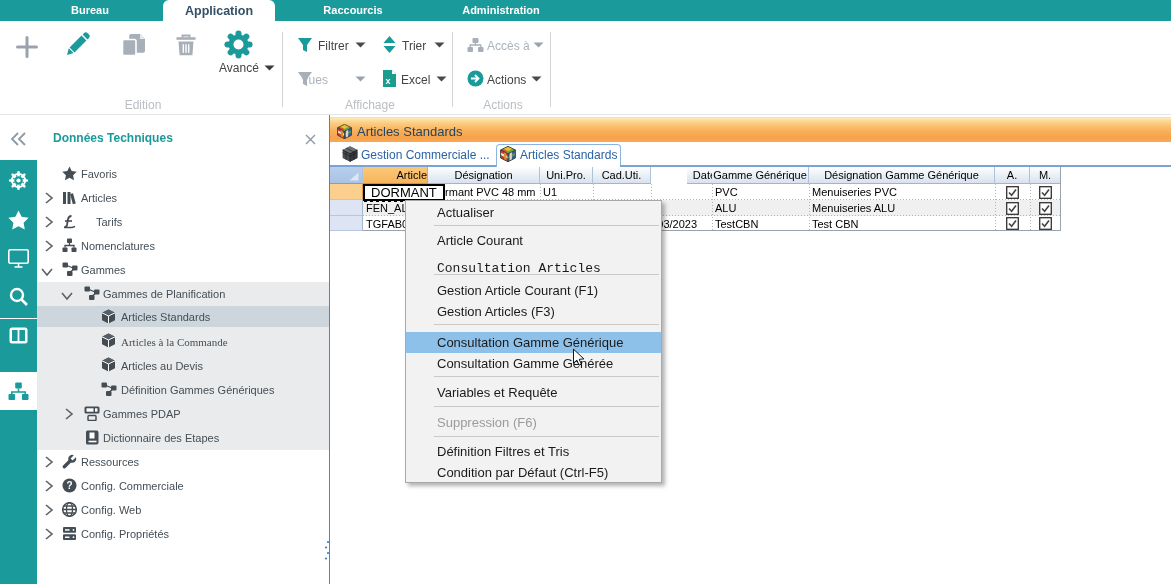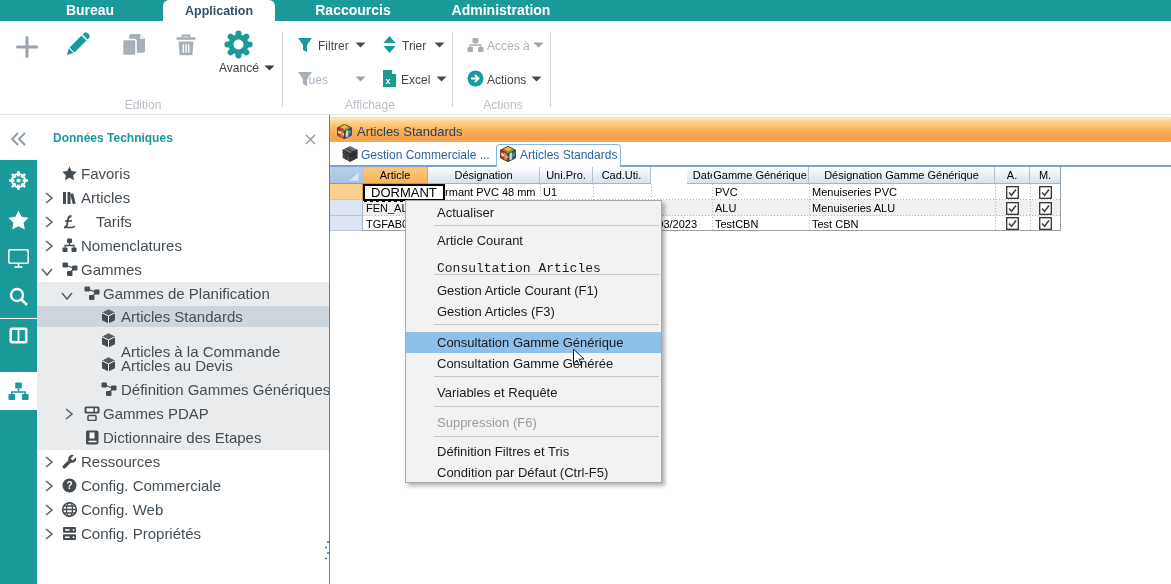--- a/index.html
+++ b/index.html
@@ -1,33 +1,33 @@
 <!DOCTYPE html>
 <html><head>
 <meta charset="utf-8">
 <style>
 * { margin:0; padding:0; box-sizing:border-box; }
 html,body { width:1171px; height:584px; }
 body { position:relative; font-family:"Liberation Sans",sans-serif; background:#fff; overflow:hidden; }
 .abs { position:absolute; }
 
 #topbar { position:absolute; left:0; top:0; width:1171px; height:21px; background:#1a9a9a; }
-.rtab { position:absolute; top:0; height:31px; line-height:21px; font-size:14px; font-weight:bold; color:#fff; text-align:center; }
+.rtab { position:absolute; top:0; height:31px; line-height:21px; font-size:11px; font-weight:bold; color:#fff; text-align:center; }
 #rtab-active { position:absolute; left:163px; top:0; width:112px; height:22px; background:#fff; border-radius:6px 6px 0 0; line-height:22px; font-size:12.5px; font-weight:bold; color:#335067; text-align:center; }
 .sep-v { position:absolute; width:1px; background:#cfd4d9; top:32px; height:75px; }
 .grplabel { position:absolute; top:98px; font-size:12px; color:#b9bec4; }
 .btn-label { font-size:12px; color:#444; }
 .ico { position:absolute; }
 
 #sidebar { position:absolute; left:0; top:160px; width:37px; height:424px; background:#1a9a9a; }
 #sel-ico { position:absolute; left:0; top:372px; width:37px; height:38px; background:#fff; }
 
 #treepanel { position:absolute; left:37px; top:115px; width:292px; height:469px; background:#fff; }
 #panelborder { position:absolute; left:329px; top:115px; width:1px; height:469px; background:#62819e; }
-.trow { position:absolute; left:0; width:292px; height:24px; line-height:24px; font-size:15px; color:#444e56; }
+.trow { position:absolute; left:0; width:292px; height:24px; line-height:24px; font-size:11px; color:#444e56; }
 .arr { position:absolute; top:5px; width:14px; height:14px; }
 #titlebar { position:absolute; left:330px; top:117px; width:841px; height:25px; border-top:1px solid #dce3eb; background:linear-gradient(180deg,#fce9b4 0%,#fbcc81 22%,#f9ae58 55%,#f7a24c 82%,#f9a952 100%); }
 .doctab { position:absolute; top:144px; }
 
 .gh { position:absolute; top:167px; height:17px; background:linear-gradient(180deg,#ffffff 0%,#eef3f8 40%,#d8e2ee 100%); border-right:1px solid #aec2d8; font-size:11px; color:#000; text-align:center; line-height:17px; }
 .gc { position:absolute; height:16px; font-size:11px; color:#000; line-height:16px; white-space:nowrap; overflow:hidden; }
 .rowsel { position:absolute; left:330px; width:33px; height:16px; background:#dde4f4; border-right:1px solid #a6b6cc; border-bottom:1px solid #b8c6e0; }
 
 #ctxmenu { position:absolute; left:405px; top:200px; width:257px; height:283px; background:#f2f2f2; border:1px solid #a8a8a8; box-shadow:3px 3px 4px rgba(0,0,0,0.3); }
 .mi { position:absolute; left:1px; width:253px; height:21px; line-height:21px; font-size:13px; color:#1a1a1a; padding-left:31px; }
@@ -193,21 +193,21 @@
 <div class="abs" style="left:37px;top:282px;width:292px;height:168px;background:#e9ebec;"></div>
 <div class="abs" style="left:37px;top:306px;width:292px;height:21px;background:#ccd6dc;"></div>
 
 <div class="trow" style="left:81px;top:162px;">Favoris</div>
 <div class="trow" style="left:81px;top:186px;">Articles</div>
 <div class="trow" style="left:81px;top:210px;margin-left:15px;">Tarifs</div>
 <div class="trow" style="left:81px;top:234px;">Nomenclatures</div>
 <div class="trow" style="left:81px;top:258px;">Gammes</div>
 <div class="trow" style="left:103px;top:282px;">Gammes de Planification</div>
 <div class="trow" style="left:121px;top:305px;">Articles Standards</div>
-<div class="trow" style="left:121px;top:340px;">Articles à la Commande</div>
+<div class="trow" style="left:121px;top:330px;font-family:Liberation Serif, serif;">Articles à la Commande</div>
 <div class="trow" style="left:121px;top:354px;">Articles au Devis</div>
 <div class="trow" style="left:121px;top:378px;">Définition Gammes Génériques</div>
 <div class="trow" style="left:103px;top:402px;">Gammes PDAP</div>
 <div class="trow" style="left:103px;top:426px;">Dictionnaire des Etapes</div>
 <div class="trow" style="left:81px;top:450px;">Ressources</div>
 <div class="trow" style="left:81px;top:474px;">Config. Commerciale</div>
 <div class="trow" style="left:81px;top:498px;">Config. Web</div>
 <div class="trow" style="left:81px;top:522px;">Config. Propriétés</div>
 
 <svg class="arr" style="left:42px;top:191px;" width="10" height="14" viewBox="0 0 10 14">
@@ -370,21 +370,21 @@
 <div class="abs" style="left:330px;top:165px;width:166px;height:2px;background:#7aa2d4;"></div>
 <div class="abs" style="left:620px;top:165px;width:551px;height:2px;background:#7aa2d4;"></div>
 
 <div id="grid">
 
 <div class="gh" style="left:330px;width:33px;background:linear-gradient(180deg,#b8cfec,#a9c3e4);border-bottom:1px solid #cf9045;">
       <svg width="10" height="9" viewBox="0 0 10 9" style="position:absolute;right:3px;bottom:2px;">
         <path d="M9.5 0.5v8h-9z" fill="#dbe7f5"></path>
       </svg>
     </div>
-<div class="gh" style="left:363px;width:65px;background:linear-gradient(180deg,#fbc979,#f7b45c);border-right:1px solid #dda45c;border-bottom:1px solid #cf9045;">Article</div>
+<div class="gh" style="left:363px;width:65px;background:linear-gradient(180deg,#fbc979,#f7b45c);border-right:1px solid #dda45c;border-bottom:1px solid #cf9045;text-align:right;">Article</div>
 <div class="gh" style="left:428px;width:112px;border-bottom:1px solid #9eb6ce;">Désignation</div>
 <div class="gh" style="left:540px;width:53px;border-bottom:1px solid #9eb6ce;">Uni.Pro.</div>
 <div class="gh" style="left:593px;width:58px;border-bottom:1px solid #9eb6ce;">Cad.Uti.</div>
 <div class="gh" style="left:643px;width:61px;border-bottom:1px solid #9eb6ce;margin-left:44px;">Date App.</div>
 <div class="gh" style="left:712px;width:97px;border-bottom:1px solid #9eb6ce;">Gamme Générique</div>
 <div class="gh" style="left:809px;width:186px;border-bottom:1px solid #9eb6ce;">Désignation Gamme Générique</div>
 <div class="gh" style="left:995px;width:35px;border-bottom:1px solid #9eb6ce;">A.</div>
 <div class="gh" style="left:1030px;width:31px;border-bottom:1px solid #9eb6ce;">M.</div>
 
 <div class="abs" style="left:363px;top:200px;width:698px;height:16px;background:#f0f0f0;"></div>

